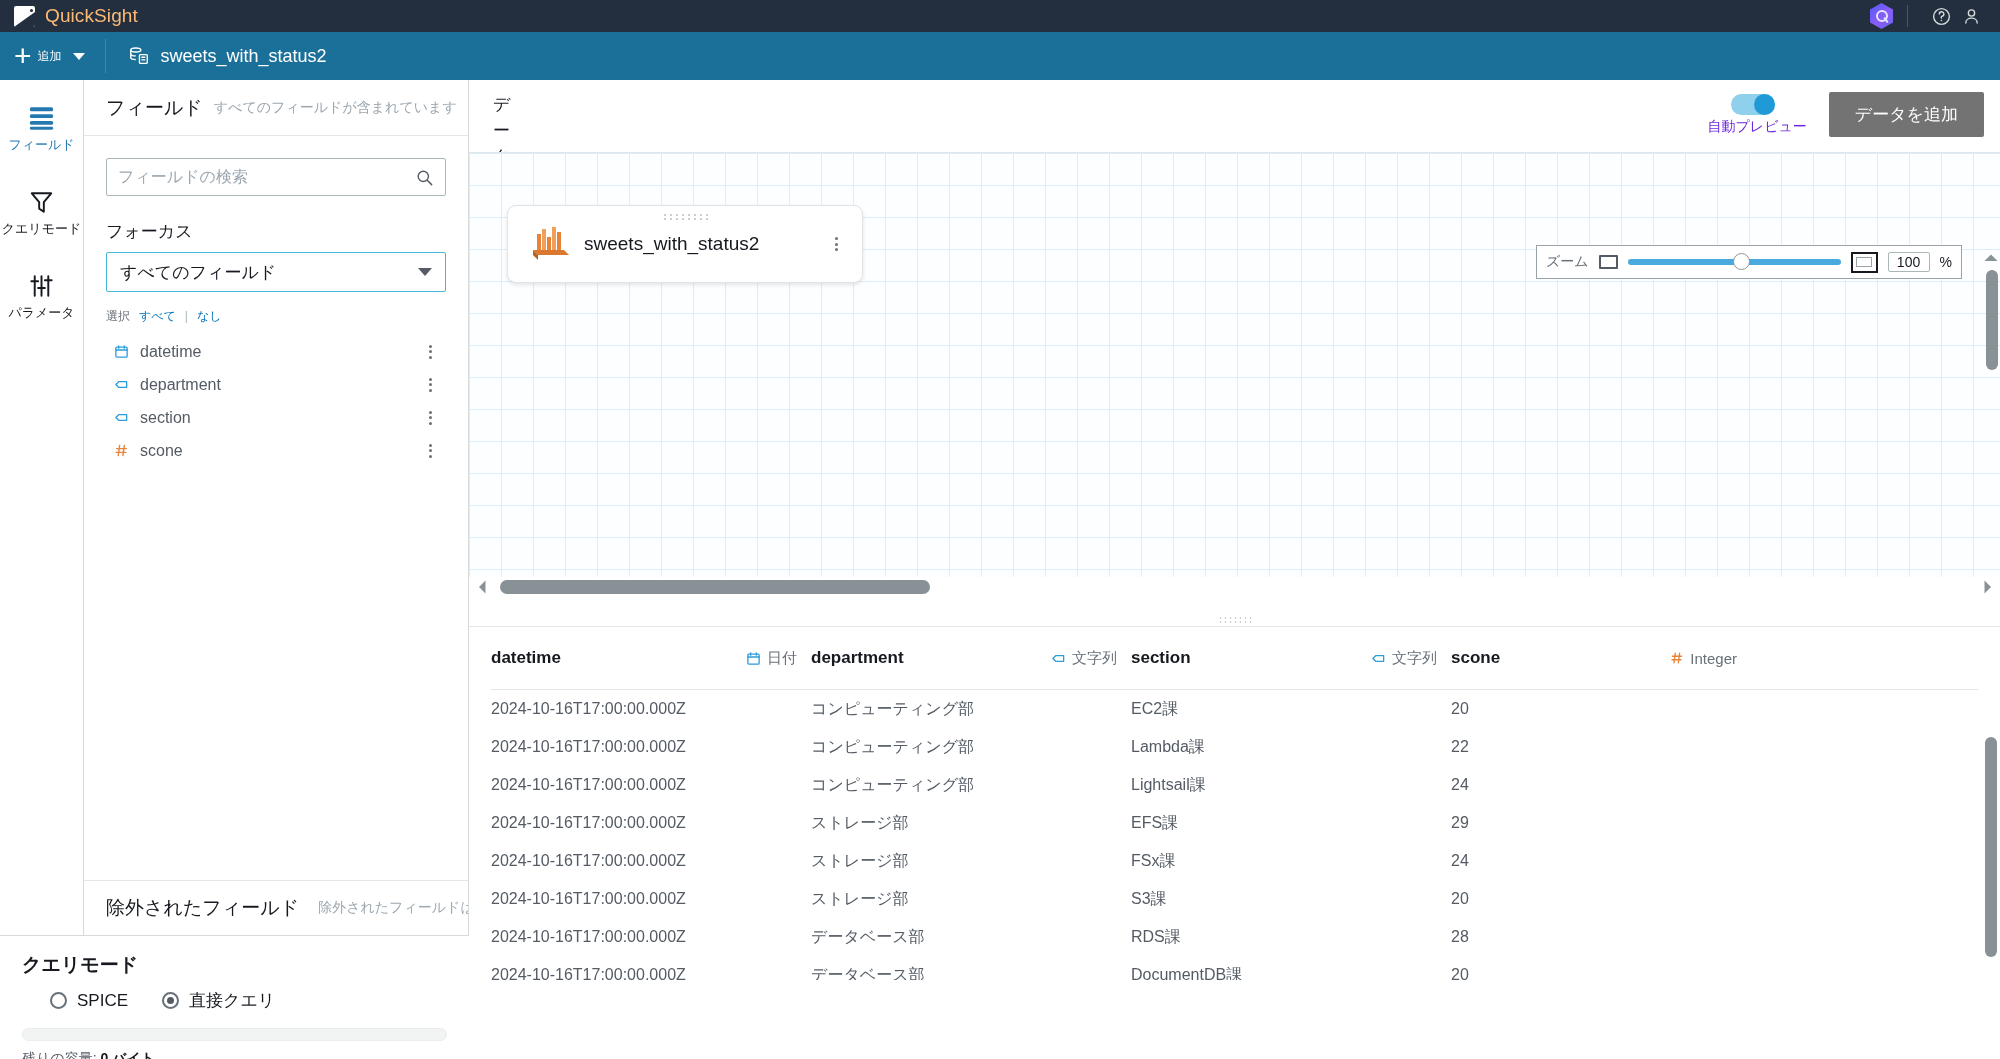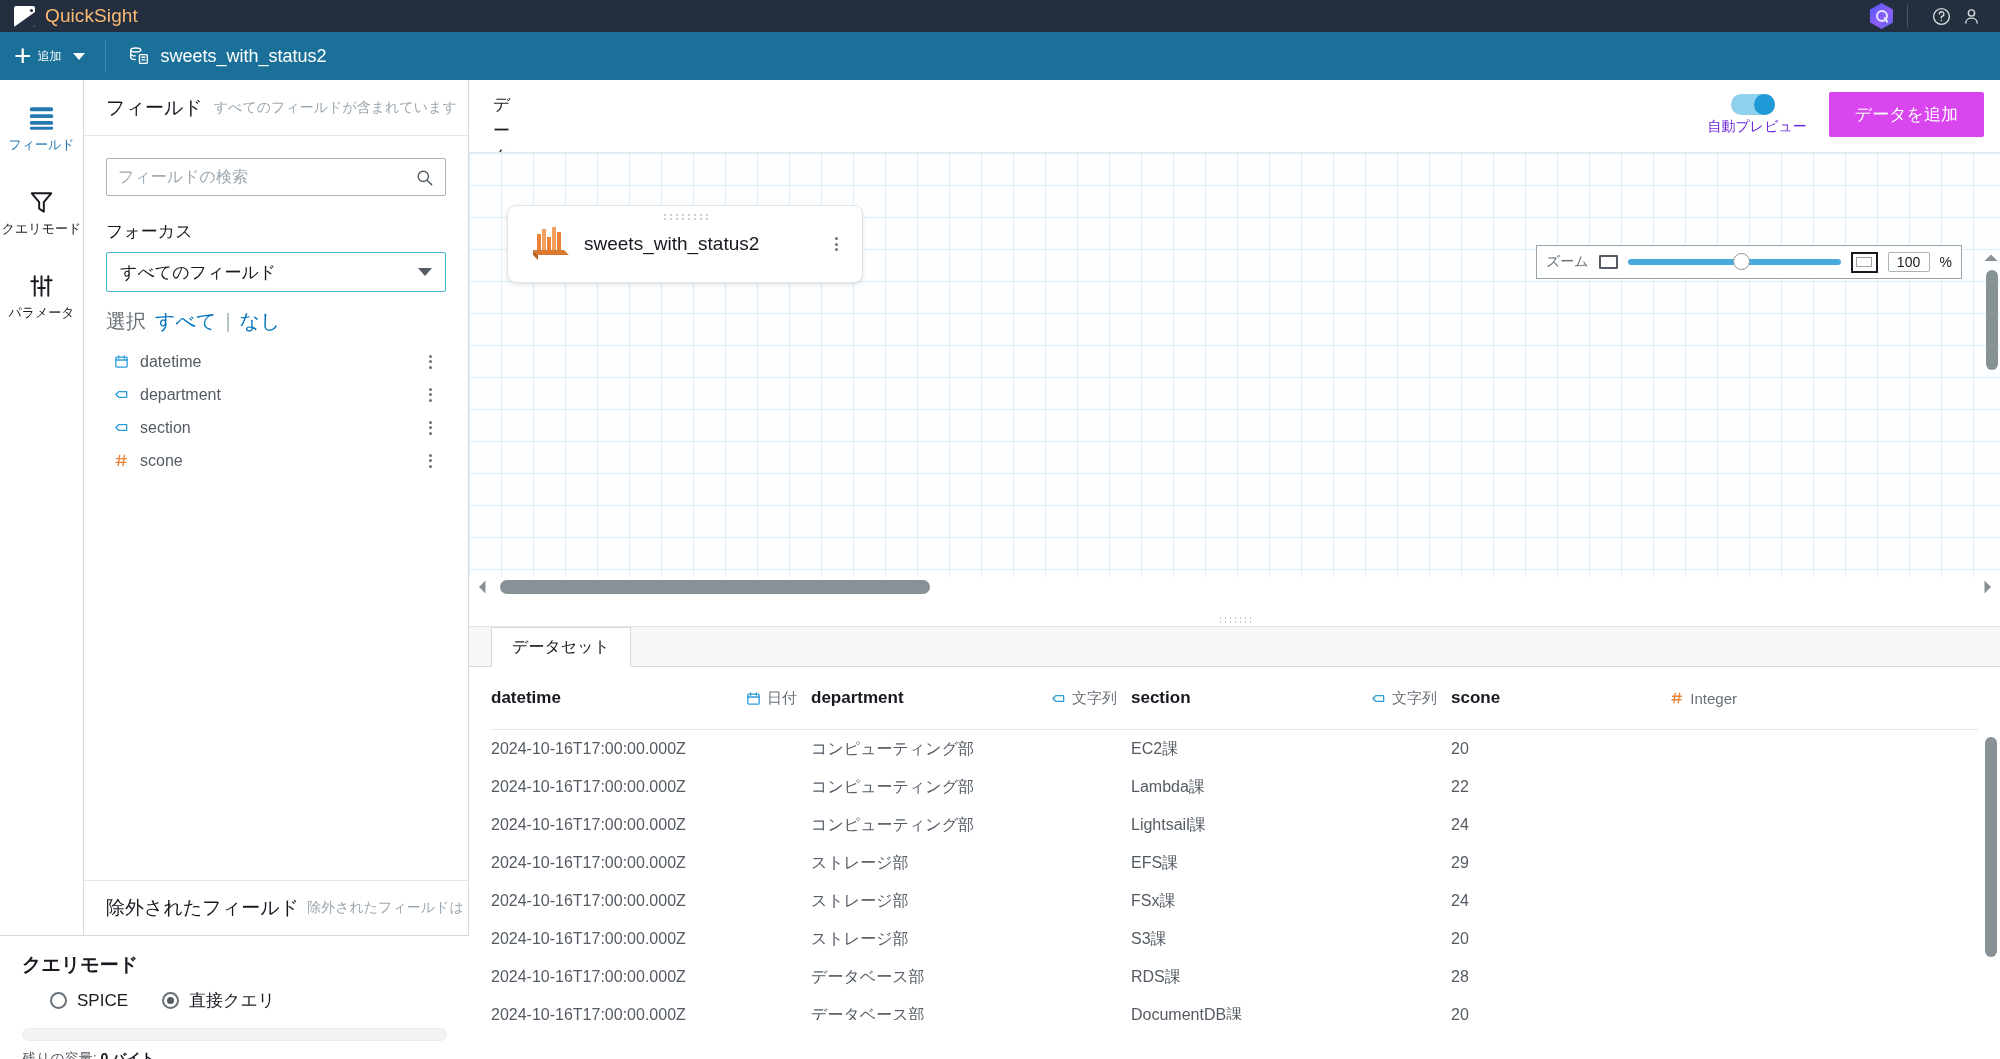--- a/index.html
+++ b/index.html
@@ -102,37 +102,37 @@
     flex:1; border:none; outline:none; font-size:16px; font-family:inherit; color:#16191f;
     background:transparent;
   }
   .searchbox input::placeholder{ color:#9ba7b0; }
   .focus-lbl { font-size:17px; color:#16191f; margin:24px 0 9px; }
   .select-box {
     height:40px; border:1px solid #44b9d6; border-radius:2px; display:flex; align-items:center;
     justify-content:space-between; padding:0 13px; font-size:17px; color:#16191f; cursor:pointer;
   }
   .sel-chev { width:0;height:0;border-left:7px solid transparent;border-right:7px solid transparent;border-top:8px solid #545b64;}
-  .select-row { display:flex; align-items:baseline; gap:9px; margin:16px 0 10px; font-size:20px; }
+  .select-row { display:flex; align-items:baseline; gap:9px; margin:16px 0 10px; font-size:12px; }
   .sel-static { color:#687078; }
   .sel-link { color:#0073bb; cursor:pointer; }
   .sel-pipe { color:#aab7b8; }
   .field-list { margin-top:6px; }
   .field-row {
     display:flex; align-items:center; height:33px; padding:0 10px 0 8px; gap:11px; cursor:pointer;
   }
   .field-name { font-size:16px; color:#545b64; flex:1; }
   .kebab { display:flex; flex-direction:column; gap:2.5px; align-items:center; cursor:pointer; padding:4px;}
   .kebab i { width:3px;height:3px;background:#687078; border-radius:50%; display:block;}
 
   
   .excluded {
     position:absolute; left:84px; top:880px; width:385px; height:55px; background:#fff;
     border-top:1px solid #e3e6e8; border-right:1px solid #d5dbdb;
-    display:flex; align-items:center; gap:8px; padding:0 0 0 22px; overflow:hidden; white-space:nowrap;
+    display:flex; align-items:center; gap:19px; padding:0 0 0 22px; overflow:hidden; white-space:nowrap;
   }
   .ex-title{ font-size:19px; color:#16191f; }
   .ex-sub{ font-size:14px; color:#9ba7b0; }
 
   
   .querymode {
     position:absolute; left:0; top:935px; width:469px; height:124px; background:#fff;
     border-top:1px solid #d5dbdb; padding:16px 22px 0 22px;
   }
   .qm-title { font-size:19px; font-weight:bold; color:#16191f; margin-bottom:11px; }
@@ -153,21 +153,21 @@
   .canvas-top-right {
     position:absolute; right:16px; top:12px; display:flex; align-items:center; gap:22px;
   }
   .toggle-wrap{ display:flex;flex-direction:column;align-items:center;gap:3px; cursor:pointer;}
   .toggle {
     width:44px;height:21px;border-radius:11px;background:#8fd0ec; position:relative;
   }
   .toggle::after{ content:""; position:absolute; right:0; top:0; width:21px;height:21px;border-radius:50%; background:#1f9ad6;}
   .toggle-lbl{ font-size:14px; color:#6d28d9;margin-left:9px; }
   .btn-primary {
-    background:#d946ef; border:none; color:#fff; font-size:17px; font-family:inherit;
+    background:#737373; border:none; color:#fff; font-size:17px; font-family:inherit;
     padding:11px 26px; border-radius:2px; cursor:pointer;text-align:right;
   }
 
   .zoombar {
     position:absolute; right:38px; top:165px; height:28px;
     border:1px solid #9aa3a8; background:#fff; display:flex; align-items:center; gap:10px;
     padding:16px 9px; z-index:4;
   }
   .zb-lbl{ font-size:14px; color:#687078; }
   .zb-rect-sm{ width:19px;height:14px;border:2px solid #545b64; border-radius:1px;}
@@ -508,23 +508,20 @@
     </span>
     <span class="vs-track"></span>
   </div>
 </div>
 
 <div class="splitter">
   <span class="split-grip"></span>
 </div>
 
 <div class="tablearea">
-  <div class="tabstrip">
-    <div class="tab">データセット</div>
-  </div>
 
   <div class="tbl">
     <div class="tbl-head">
       <div class="th col-0">
         <span class="th-name">datetime</span>
         <span class="th-type">
           <svg width="15" height="15" viewBox="0 0 16 16" fill="none" stroke="#2d9cdb" stroke-width="1.4">
             <rect x="2" y="3.4" width="12" height="10.6" rx="1"></rect>
               <path d="M2 6.4h12M5 2v2.4M11 2v2.4" stroke-linecap="round"></path>
           </svg>

